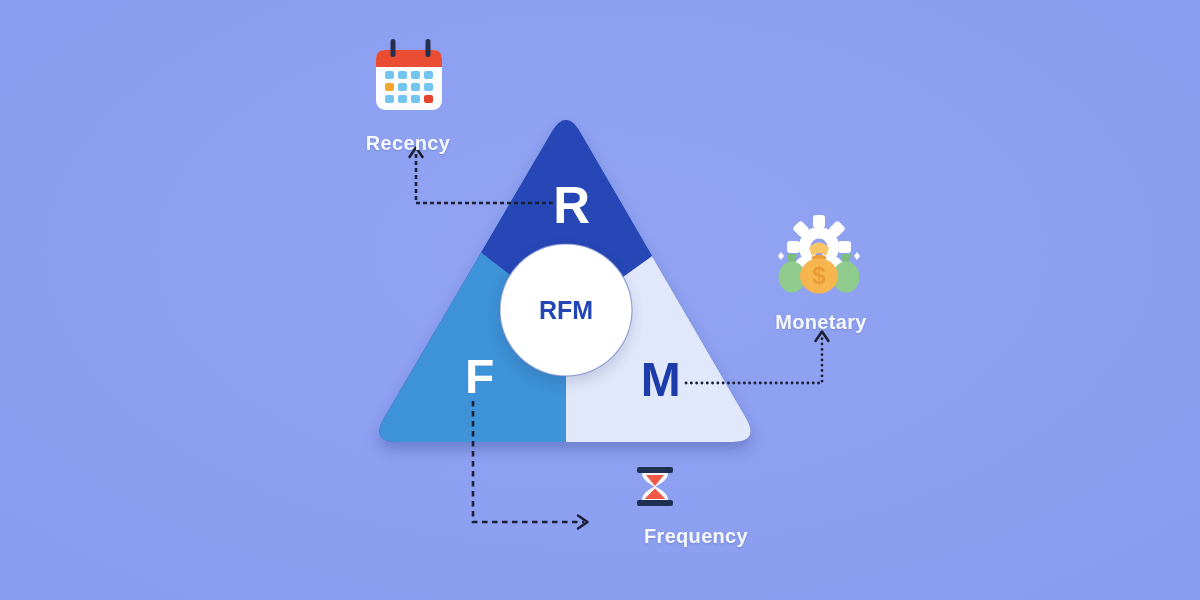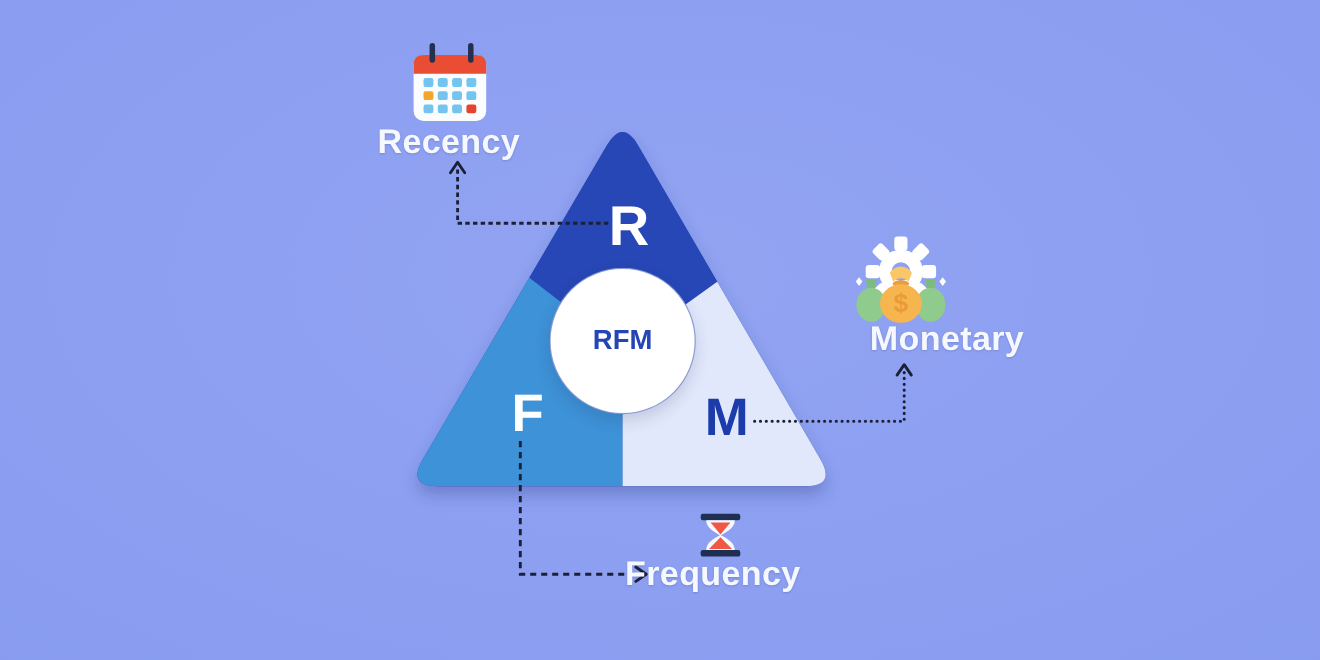--- a/index.html
+++ b/index.html
@@ -14,25 +14,25 @@
   .letter-r{left:572px;top:205px;font-size:51px;color:#ffffff;}
   .letter-f{left:480px;top:377px;font-size:48px;color:#ffffff;}
   .letter-m{left:661px;top:380px;font-size:48px;color:#1d3cab;}
   .center-circle{position:absolute;left:566px;top:310px;transform:translate(-50%,-50%);
                  width:131px;height:131px;border-radius:50%;background:#ffffff;
                  border:1.5px solid rgba(36,68,176,0.55);
                  box-shadow:0 6px 14px rgba(25,35,90,0.16);
                  display:flex;flex-direction:row;align-items:center;justify-content:center;
                  color:#2445b5;font-size:25px;font-weight:700;line-height:1.24;gap:44px;}
   .label{position:absolute;transform:translate(-50%,-50%);width:220px;text-align:center;
-         font-size:31px;font-weight:700;color:#f5f8ff;letter-spacing:.3px;
-         text-shadow:0 1px 2px rgba(40,50,110,.22);}
+         font-size:20px;font-weight:700;color:#f5f8ff;letter-spacing:.3px;
+         text-shadow:0 1px 2px rgba(40,50,110,.22);margin-top:14px;}
   .label-recency{left:408px;top:129px;}
-  .label-monetary{left:821px;top:308px;text-align:right;}
-  .label-frequency{left:648px;top:522px;}
+  .label-monetary{left:821px;top:308px;}
+  .label-frequency{left:696px;top:522px;}
 </style>
 </head>
 <body>
 
 <div class="stage">
 
   <svg class="main" width="1200" height="600" viewBox="0 0 1200 600">
     <defs>
       <clipPath id="triClip">
         <path d="M551.8 132.1 Q566 108 580.1 132.2 L745.9 417.8 Q760 442 732 442 L398 442 Q370 442 384.2 417.9 Z"></path>

